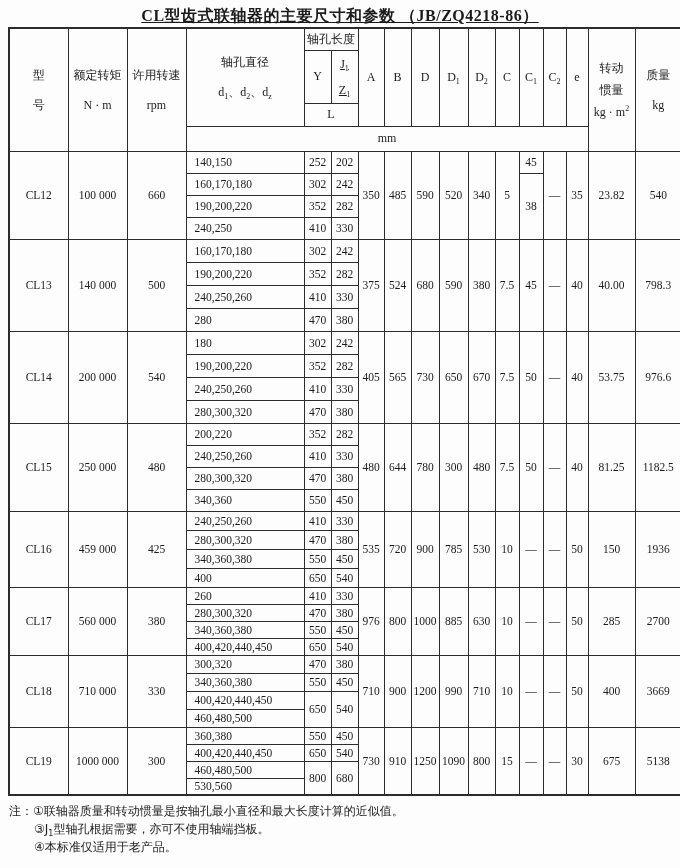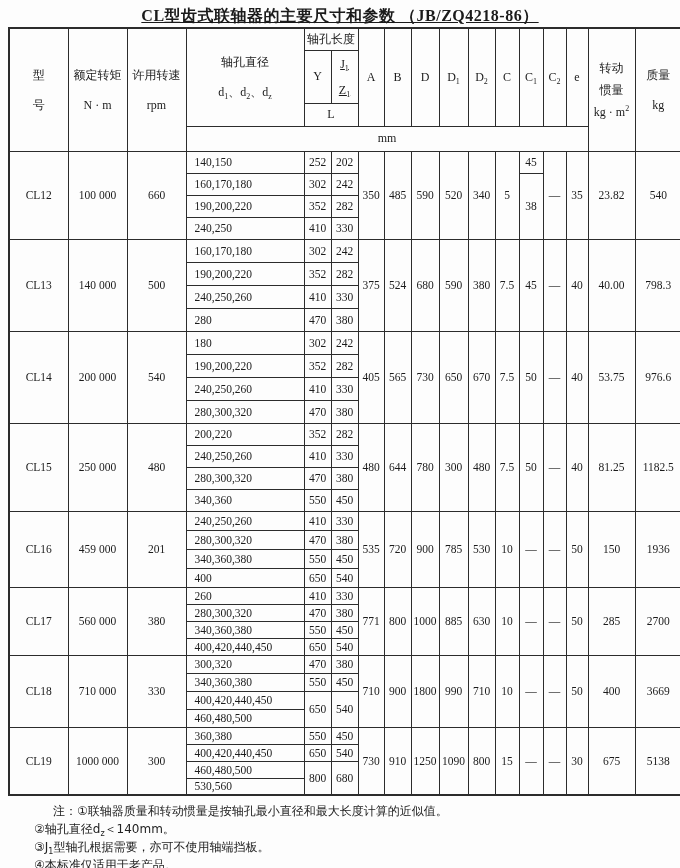--- a/index.html
+++ b/index.html
@@ -45,21 +45,21 @@
   .v-stack.gap-md { line-height:22px; }
   .v-stack.gap-sm { line-height:26px;text-decoration:underline; }
   td.bore { text-align:left; padding-left:8px; }
   sub,sup { font-size:8px; line-height:0; }
   .notes {
     margin:6px 0 0 9px;
     font-family:"DejaVu Sans","Liberation Sans",sans-serif;
     font-size:12px; line-height:18px; color:#222;
   }
   .note-line { padding-left:25px; }
-  .note-line.first { padding-left:0;margin-left:44px; }
+  .note-line.first { padding-left:0; }
 </style>
 </head>
 <body>
 
 <div class="page-title">CL型齿式联轴器的主要尺寸和参数 （JB/ZQ4218-86）</div>
 
 <table class="spec">
   <colgroup>
     <col class="c-model">
       <col class="c-torque">
@@ -243,21 +243,21 @@
         <td>380</td>
       </tr>
       <tr class="m3">
         <td class="bore">340,360</td>
         <td>550</td>
         <td>450</td>
       </tr>
       <tr class="m4">
         <td rowspan="4">CL16</td>
         <td rowspan="4">459 000</td>
-        <td rowspan="4">201</td>
+        <td rowspan="4">425</td>
         <td class="bore">240,250,260</td>
         <td>410</td>
         <td>330</td>
         <td rowspan="4">535</td>
         <td rowspan="4">720</td>
         <td rowspan="4">900</td>
         <td rowspan="4">785</td>
         <td rowspan="4">530</td>
         <td rowspan="4">10</td>
         <td rowspan="4">—</td>
@@ -281,21 +281,21 @@
         <td>650</td>
         <td>540</td>
       </tr>
       <tr class="m5">
         <td rowspan="4">CL17</td>
         <td rowspan="4">560 000</td>
         <td rowspan="4">380</td>
         <td class="bore">260</td>
         <td>410</td>
         <td>330</td>
-        <td rowspan="4">771</td>
+        <td rowspan="4">976</td>
         <td rowspan="4">800</td>
         <td rowspan="4">1000</td>
         <td rowspan="4">885</td>
         <td rowspan="4">630</td>
         <td rowspan="4">10</td>
         <td rowspan="4">—</td>
         <td rowspan="4">—</td>
         <td rowspan="4">50</td>
         <td rowspan="4">285</td>
         <td rowspan="4">2700</td>
@@ -317,21 +317,21 @@
       </tr>
       <tr class="m6">
         <td rowspan="4">CL18</td>
         <td rowspan="4">710 000</td>
         <td rowspan="4">330</td>
         <td class="bore">300,320</td>
         <td>470</td>
         <td>380</td>
         <td rowspan="4">710</td>
         <td rowspan="4">900</td>
-        <td rowspan="4">1800</td>
+        <td rowspan="4">1200</td>
         <td rowspan="4">990</td>
         <td rowspan="4">710</td>
         <td rowspan="4">10</td>
         <td rowspan="4">—</td>
         <td rowspan="4">—</td>
         <td rowspan="4">50</td>
         <td rowspan="4">400</td>
         <td rowspan="4">3669</td>
       </tr>
       <tr class="m6">
@@ -377,16 +377,15 @@
         <td rowspan="2">680</td>
       </tr>
       <tr class="m7">
         <td class="bore">530,560</td>
       </tr>
     </tbody>
 </table>
 
 <div class="notes">
     <div class="note-line first"><span>注：</span>①联轴器质量和转动惯量是按轴孔最小直径和最大长度计算的近似值。</div>
-    <div class="note-line">②轴孔直径d<sub>z</sub>＜140mm。</div>
     <div class="note-line">③J<sub>1</sub>型轴孔根据需要，亦可不使用轴端挡板。</div>
     <div class="note-line">④本标准仅适用于老产品。</div>
   </div>
 
 </body></html>

